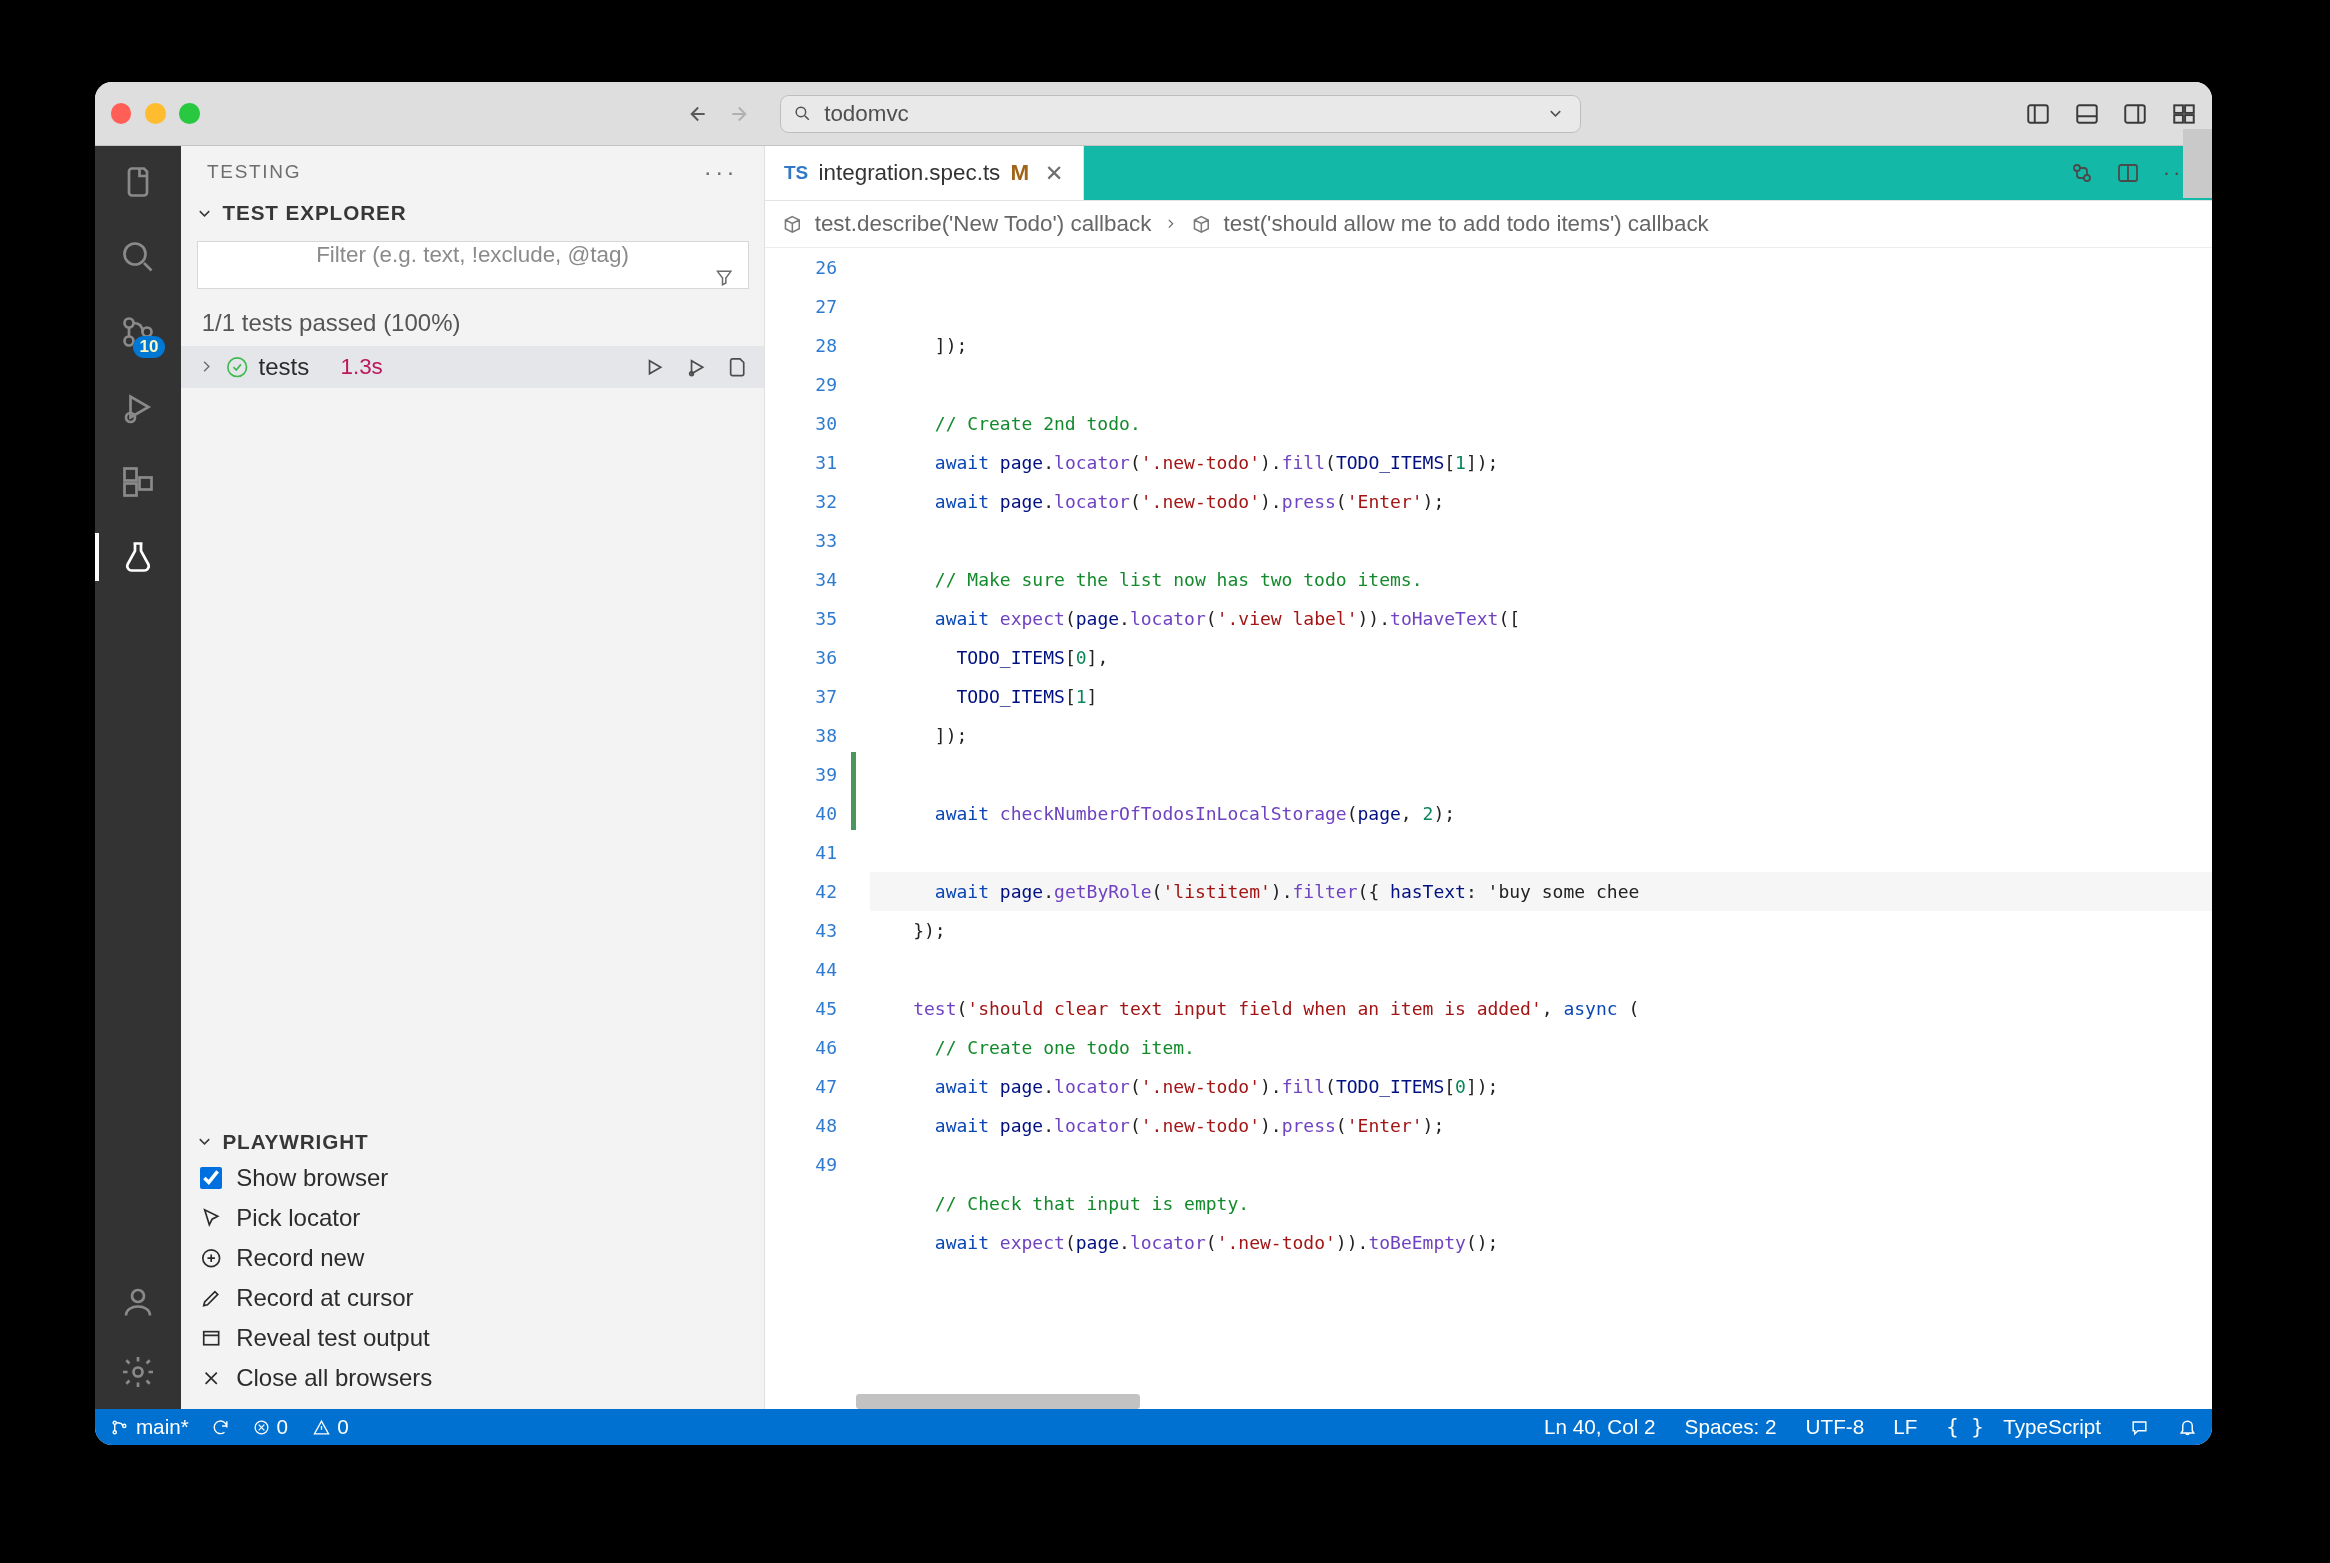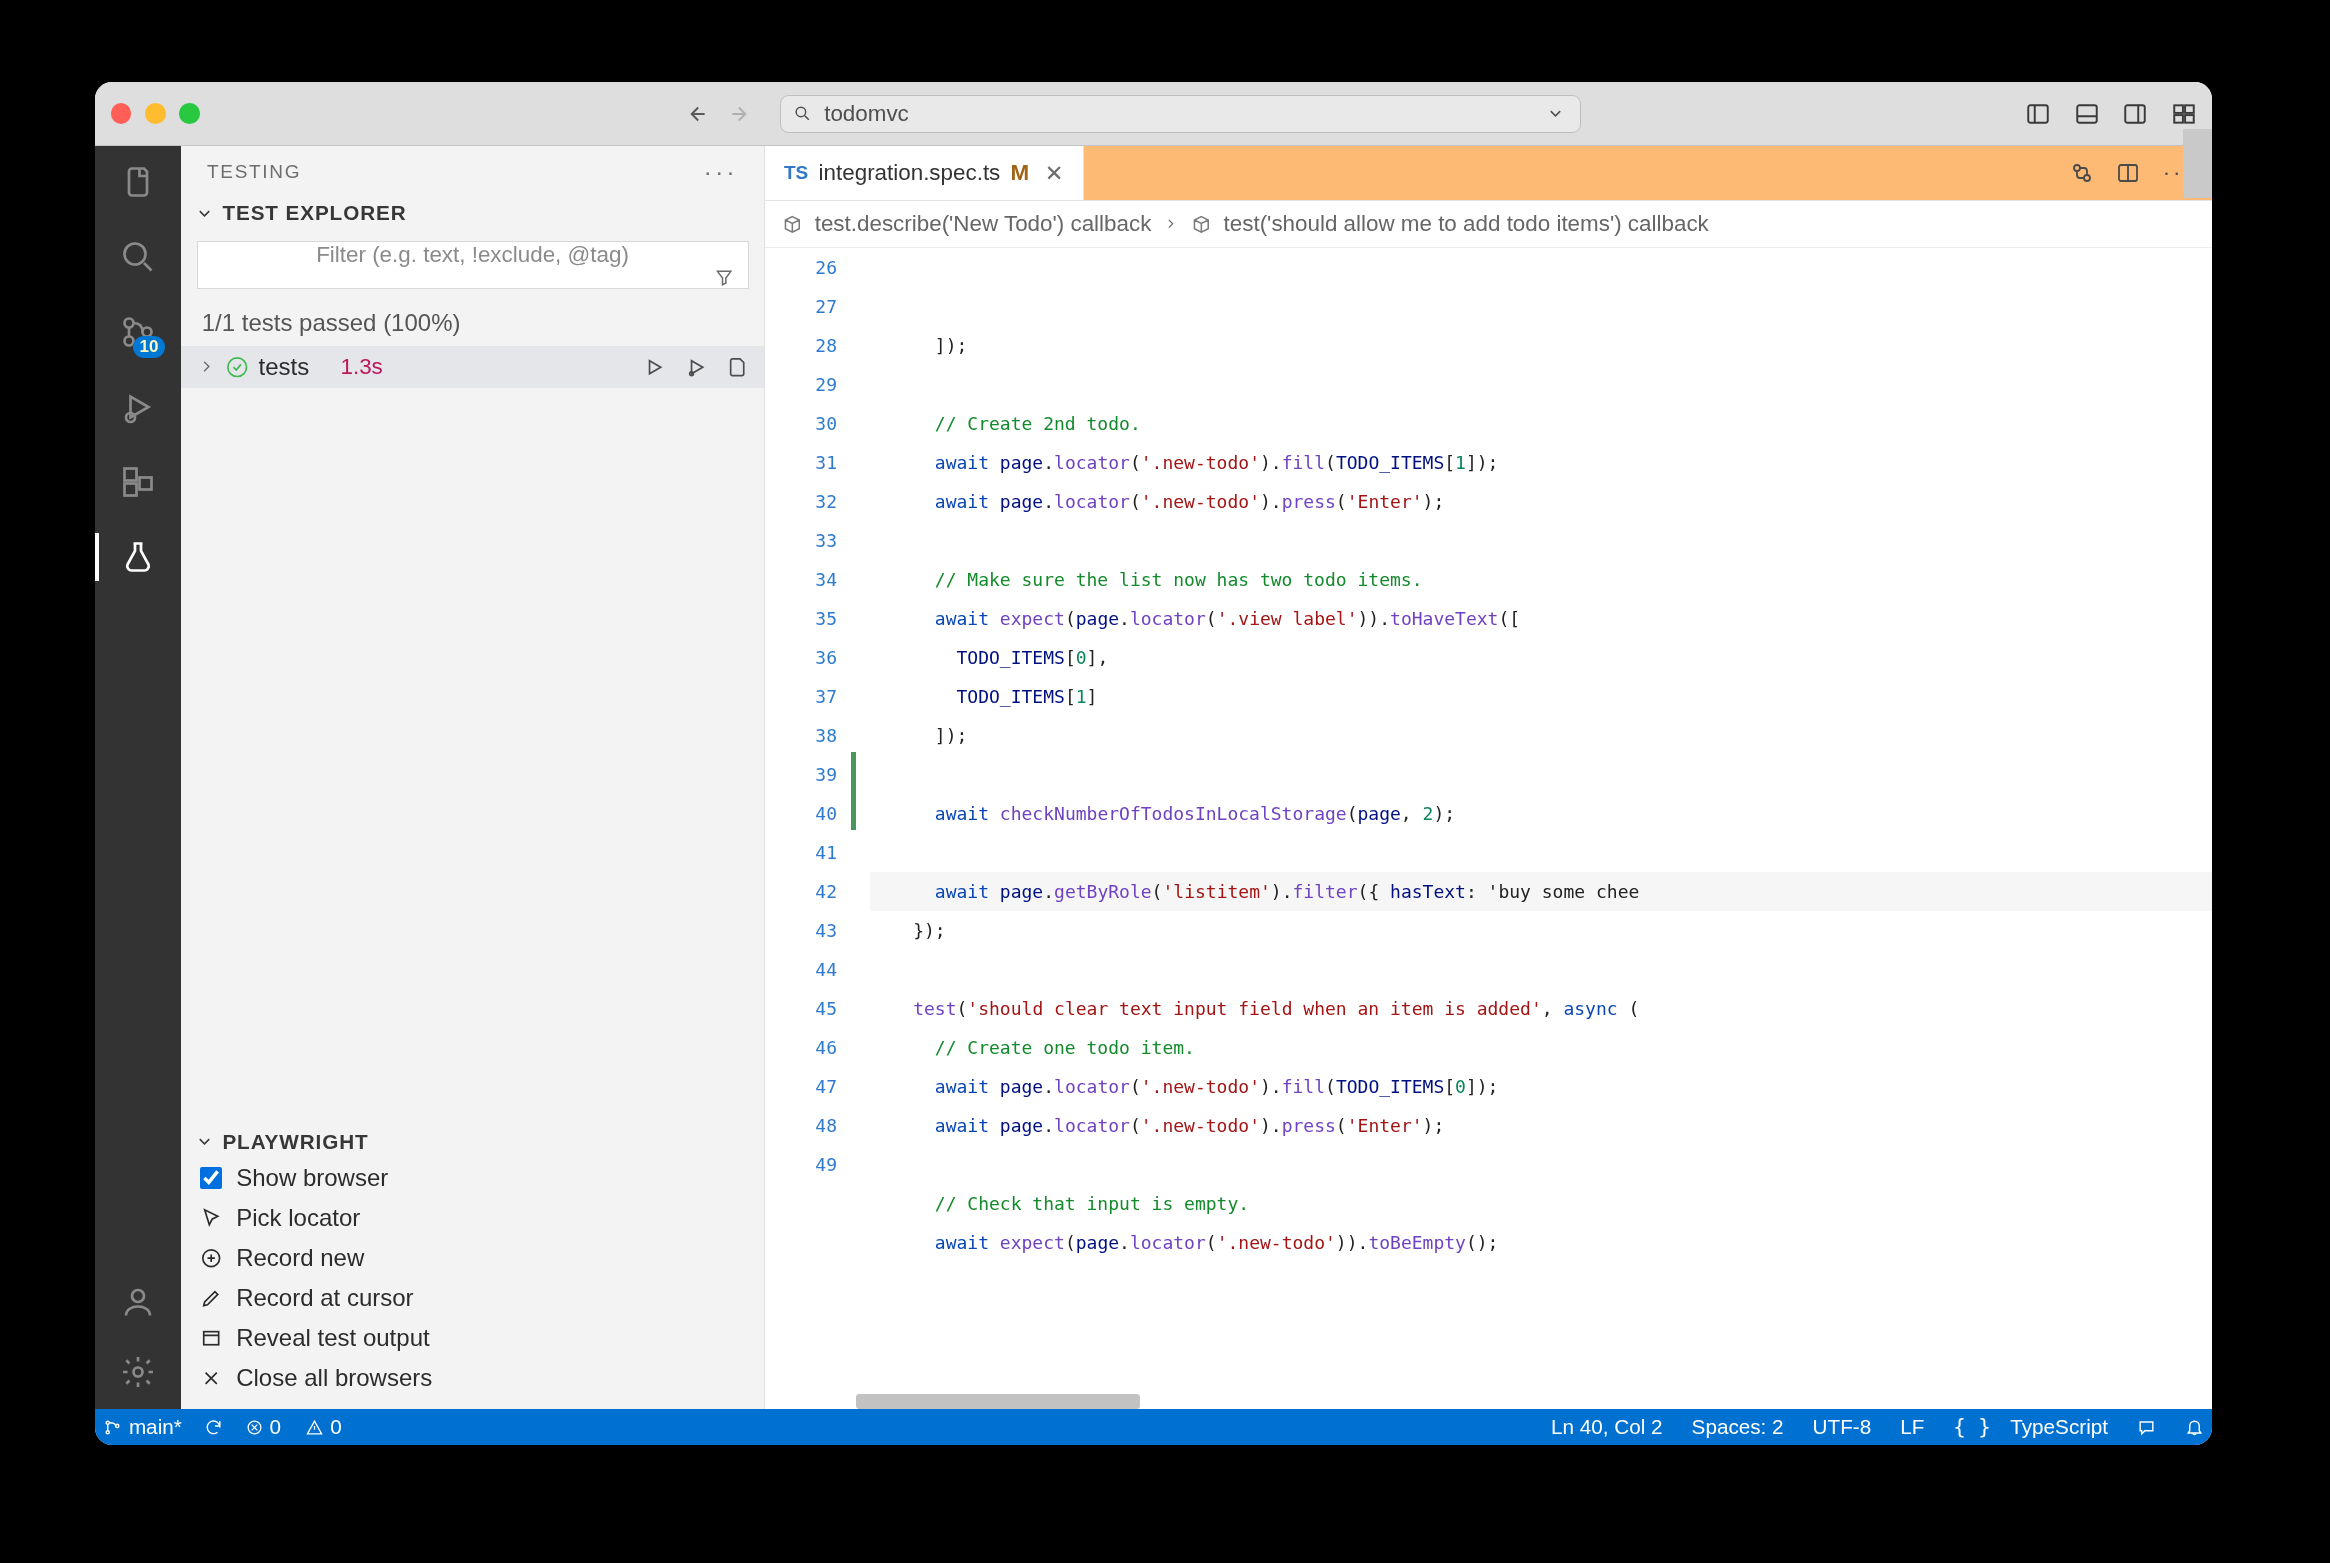--- a/index.html
+++ b/index.html
@@ -37,42 +37,42 @@
 .test-row .chk { color: #3fb950; }
 .test-row .dur { color: #be185d; margin-left: 21px; font-size: 22.4px; }
 .test-row .tools { margin-left: auto; display: flex; gap: 19px; color: #4c4c4c; }
 .test-row .chev { color: #6d6d6d; }
 .spacer { flex: 1; }
 .pw-actions { display: flex; flex-direction: column; padding: 6.9px 19px 17px 19px; gap: 12px; font-size: 24px; color: #2c2c2c; }
 .pw-item { display: flex; align-items: center; gap: 13.8px; }
 .pw-item input[type=checkbox] { width: 22.4px; height: 22.4px; accent-color: #0070e0; }
 
 .editor { flex: 1; display: flex; flex-direction: column; min-width: 0; background: #fff; }
-.tabs { height: 55px; display: flex; align-items: stretch; background: #fdba74; border-bottom: 0.9px solid #e2e2e2; }
+.tabs { height: 55px; display: flex; align-items: stretch; background: #14b8a6; border-bottom: 0.9px solid #e2e2e2; }
 .tab { background: #fff; display: flex; align-items: center; gap: 10.3px; padding: 0 19px; font-size: 22.4px; color: #333; border-right: 0.9px solid #e2e2e2; }
 .tab .ts { color: #3178c6; font-weight: 700; font-size: 19px; }
 .tab .mod { color: #a06516; font-weight: 600; }
 .tab .x { color: #6e6e6e; margin-left: 5.2px; }
 .tabright { margin-left: auto; display: flex; align-items: center; gap: 22.4px; padding: 0 19px; color: #4a4a4a; }
 .breadcrumb { height: 47px; display: flex; align-items: center; gap: 12px; padding: 0 17px; font-size: 22.4px; color: #666; border-bottom: 0.9px solid #ececec; white-space: nowrap; overflow: hidden; }
 .breadcrumb .cube { color: #7b7b7b; }
 
 .code { flex: 1; display: flex; font-family: "SF Mono", Menlo, monospace; font-size: 18px; line-height: 39px; overflow: hidden; position: relative; }
 .gutter { width: 91px; text-align: right; color: #2e7ad1; padding-right: 19px; position: relative; }
 .gln { height: 39px; display: flex; justify-content: flex-end; align-items: center; position: relative; }
 .gutter .changebar { position: absolute; right: 0; width: 5.2px; background: #48985d; }
 .codearea { flex: 1; white-space: pre; overflow: hidden; padding-left: 13.8px; position: relative; color: #222; }
 .cline { height: 39px; }
 .cline.cur { background: #f6f6f6; }
 .scrollh { position: absolute; bottom: 0; left: 0; width: 284px; height: 15.5px; background: rgba(120,120,120,0.45); border-radius: 3.4px; }
 .minimap { position: absolute; right: 0; top: 47px; width: 29px; height: 69px; background: #c9c9c9; }
 
 .kw { color: #0a47b4; } .fn { color: #6f42c1; } .str { color: #a31515; } .cmt { color: #138a2b; } .num { color: #098658; } .prop { color: #001080; }
 
-.statusbar { height: 36px; background: #0071d1; color: #fff; display: flex; align-items: center; padding: 0 8px; font-size: 20.7px; gap: 22.4px; }
+.statusbar { height: 36px; background: #0071d1; color: #fff; display: flex; align-items: center; padding: 0 15px; font-size: 20.7px; gap: 22.4px; }
 .sb-right { margin-left: auto; display: flex; align-items: center; gap: 29px; }
 .statusbar .ic { display: inline-flex; align-items: center; gap: 6.9px; }
 
 svg { stroke: currentColor; fill: none; stroke-width: 1.8; }
 </style>
 </head>
 <body>
 
 <div class="window">
 

